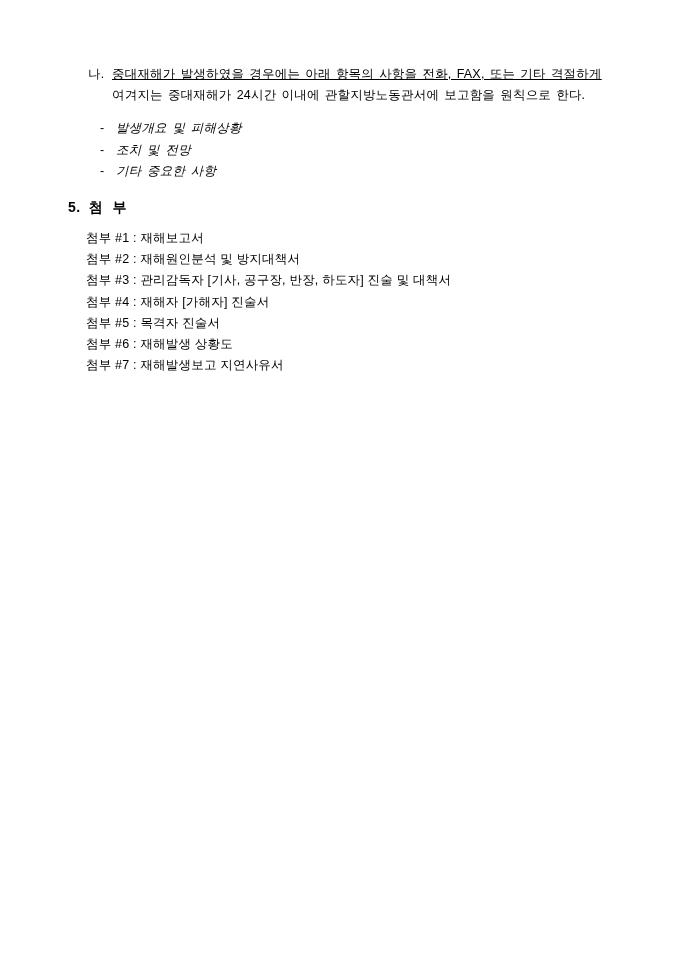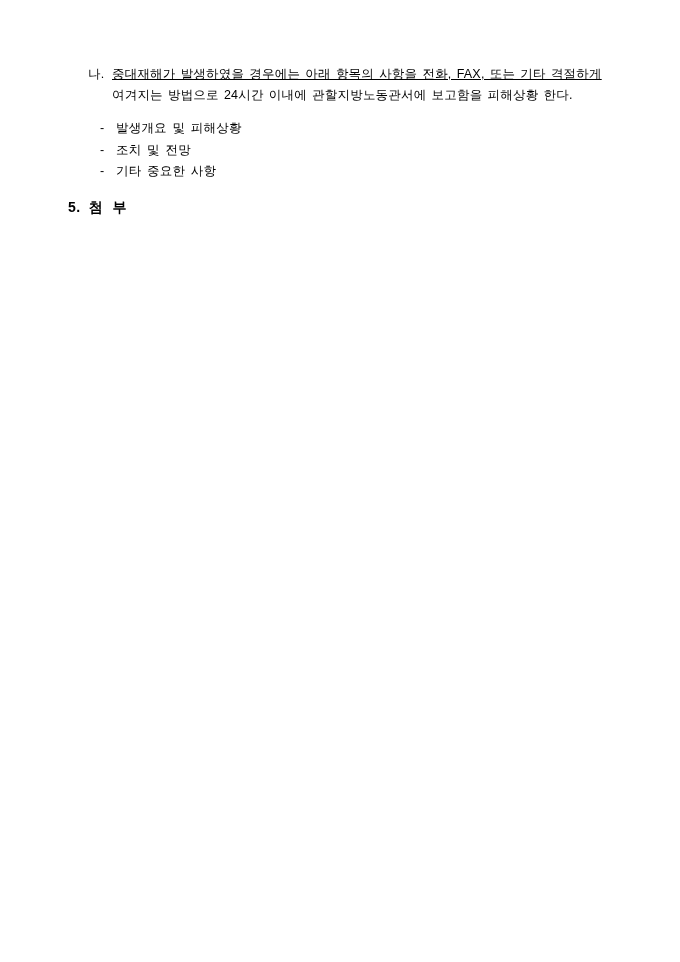--- a/index.html
+++ b/index.html
@@ -66,20 +66,21 @@
     line-height: 21.5px;
     letter-spacing: 0.2px;
   }
   .dash-mark {
     width: 16px;
     flex: 0 0 16px;
   }
   .dash-text {
     flex: 1 1 auto;
     word-spacing: 2px;
+    font-style: italic;
   }
 
   
   .section-head {
     position: absolute;
     left: 68px;
     top: 199px;
     display: flex;
     align-items: baseline;
     font-size: 14px;
@@ -110,21 +111,21 @@
 </head>
 <body>
 
 <div class="page">
 
   <div class="para-block">
     <div class="para-row">
       <span class="para-marker">나.</span>
       <span class="para-text">중대재해가 발생하였을 경우에는 아래 항목의 사항을 전화, FAX, 또는 기타 격절하게</span>
     </div>
-    <div class="para-cont">여겨지는 방법으로 24시간 이내에 관할지방노동관서에 보고함을 피해상황 한다.</div>
+    <div class="para-cont">여겨지는 중대재해가 24시간 이내에 관할지방노동관서에 보고함을 원칙으로 한다.</div>
   </div>
 
   <div class="dash-list">
     <div class="dash-item">
       <span class="dash-mark">-</span>
       <span class="dash-text">발생개요 및 피해상황</span>
     </div>
     <div class="dash-item">
       <span class="dash-mark">-</span>
       <span class="dash-text">조치 및 전망</span>
@@ -133,14 +134,23 @@
       <span class="dash-mark">-</span>
       <span class="dash-text">기타 중요한 사항</span>
     </div>
   </div>
 
   <div class="section-head">
     <span class="section-num">5.</span>
     <span class="section-title">첨  부</span>
   </div>
 
+  <div class="attach-list">
+    <div class="attach-item">첨부 #1 : 재해보고서</div>
+    <div class="attach-item">첨부 #2 : 재해원인분석 및 방지대책서</div>
+    <div class="attach-item">첨부 #3 : 관리감독자 [기사, 공구장, 반장, 하도자] 진술 및 대책서</div>
+    <div class="attach-item">첨부 #4 : 재해자 [가해자] 진술서</div>
+    <div class="attach-item">첨부 #5 : 목격자 진술서</div>
+    <div class="attach-item">첨부 #6 : 재해발생 상황도</div>
+    <div class="attach-item">첨부 #7 : 재해발생보고 지연사유서</div>
+  </div>
 
 </div>
 
 </body></html>

